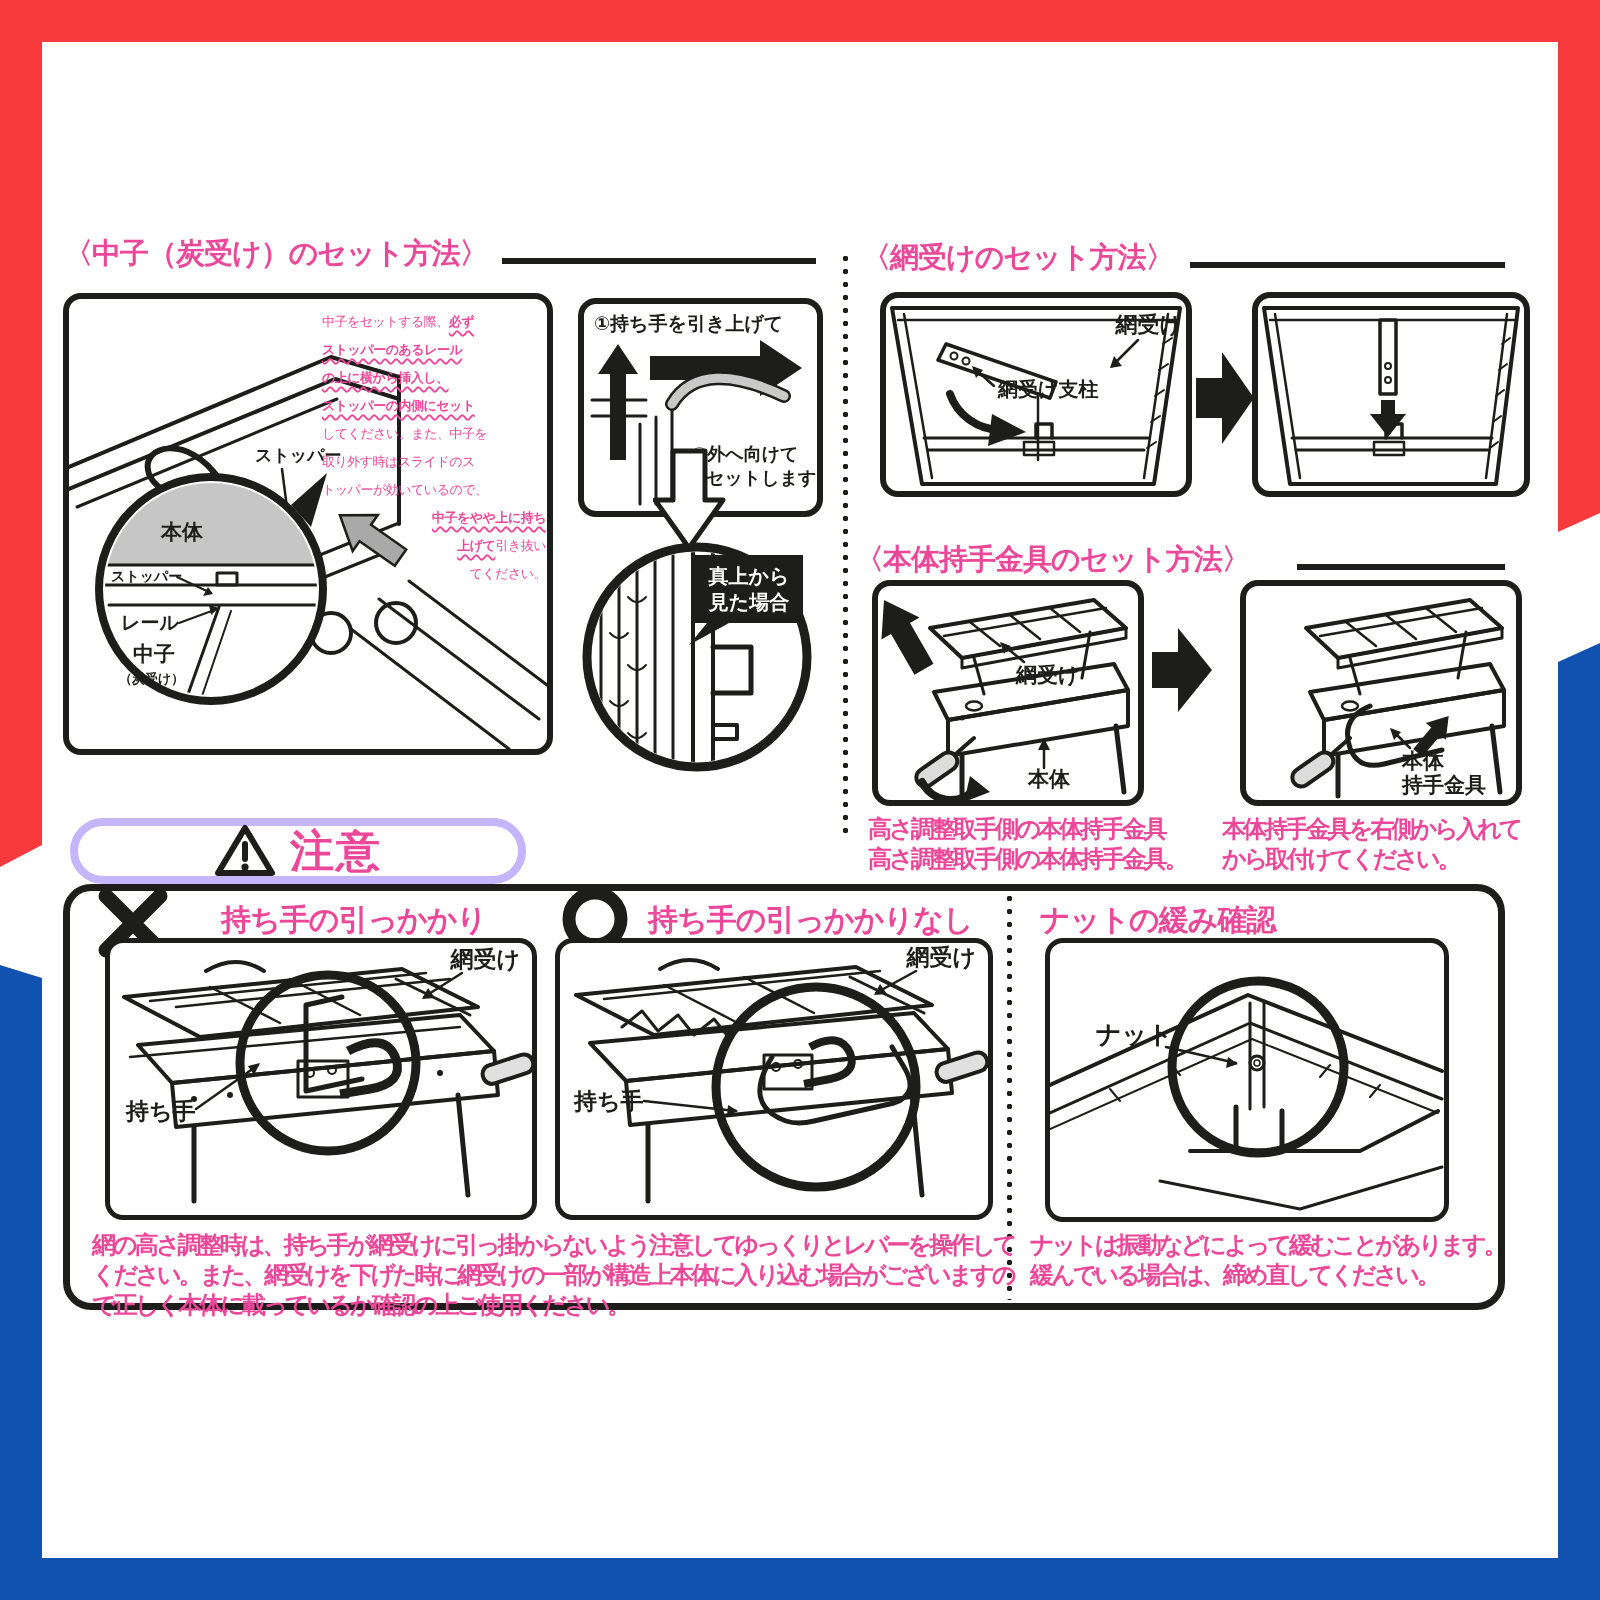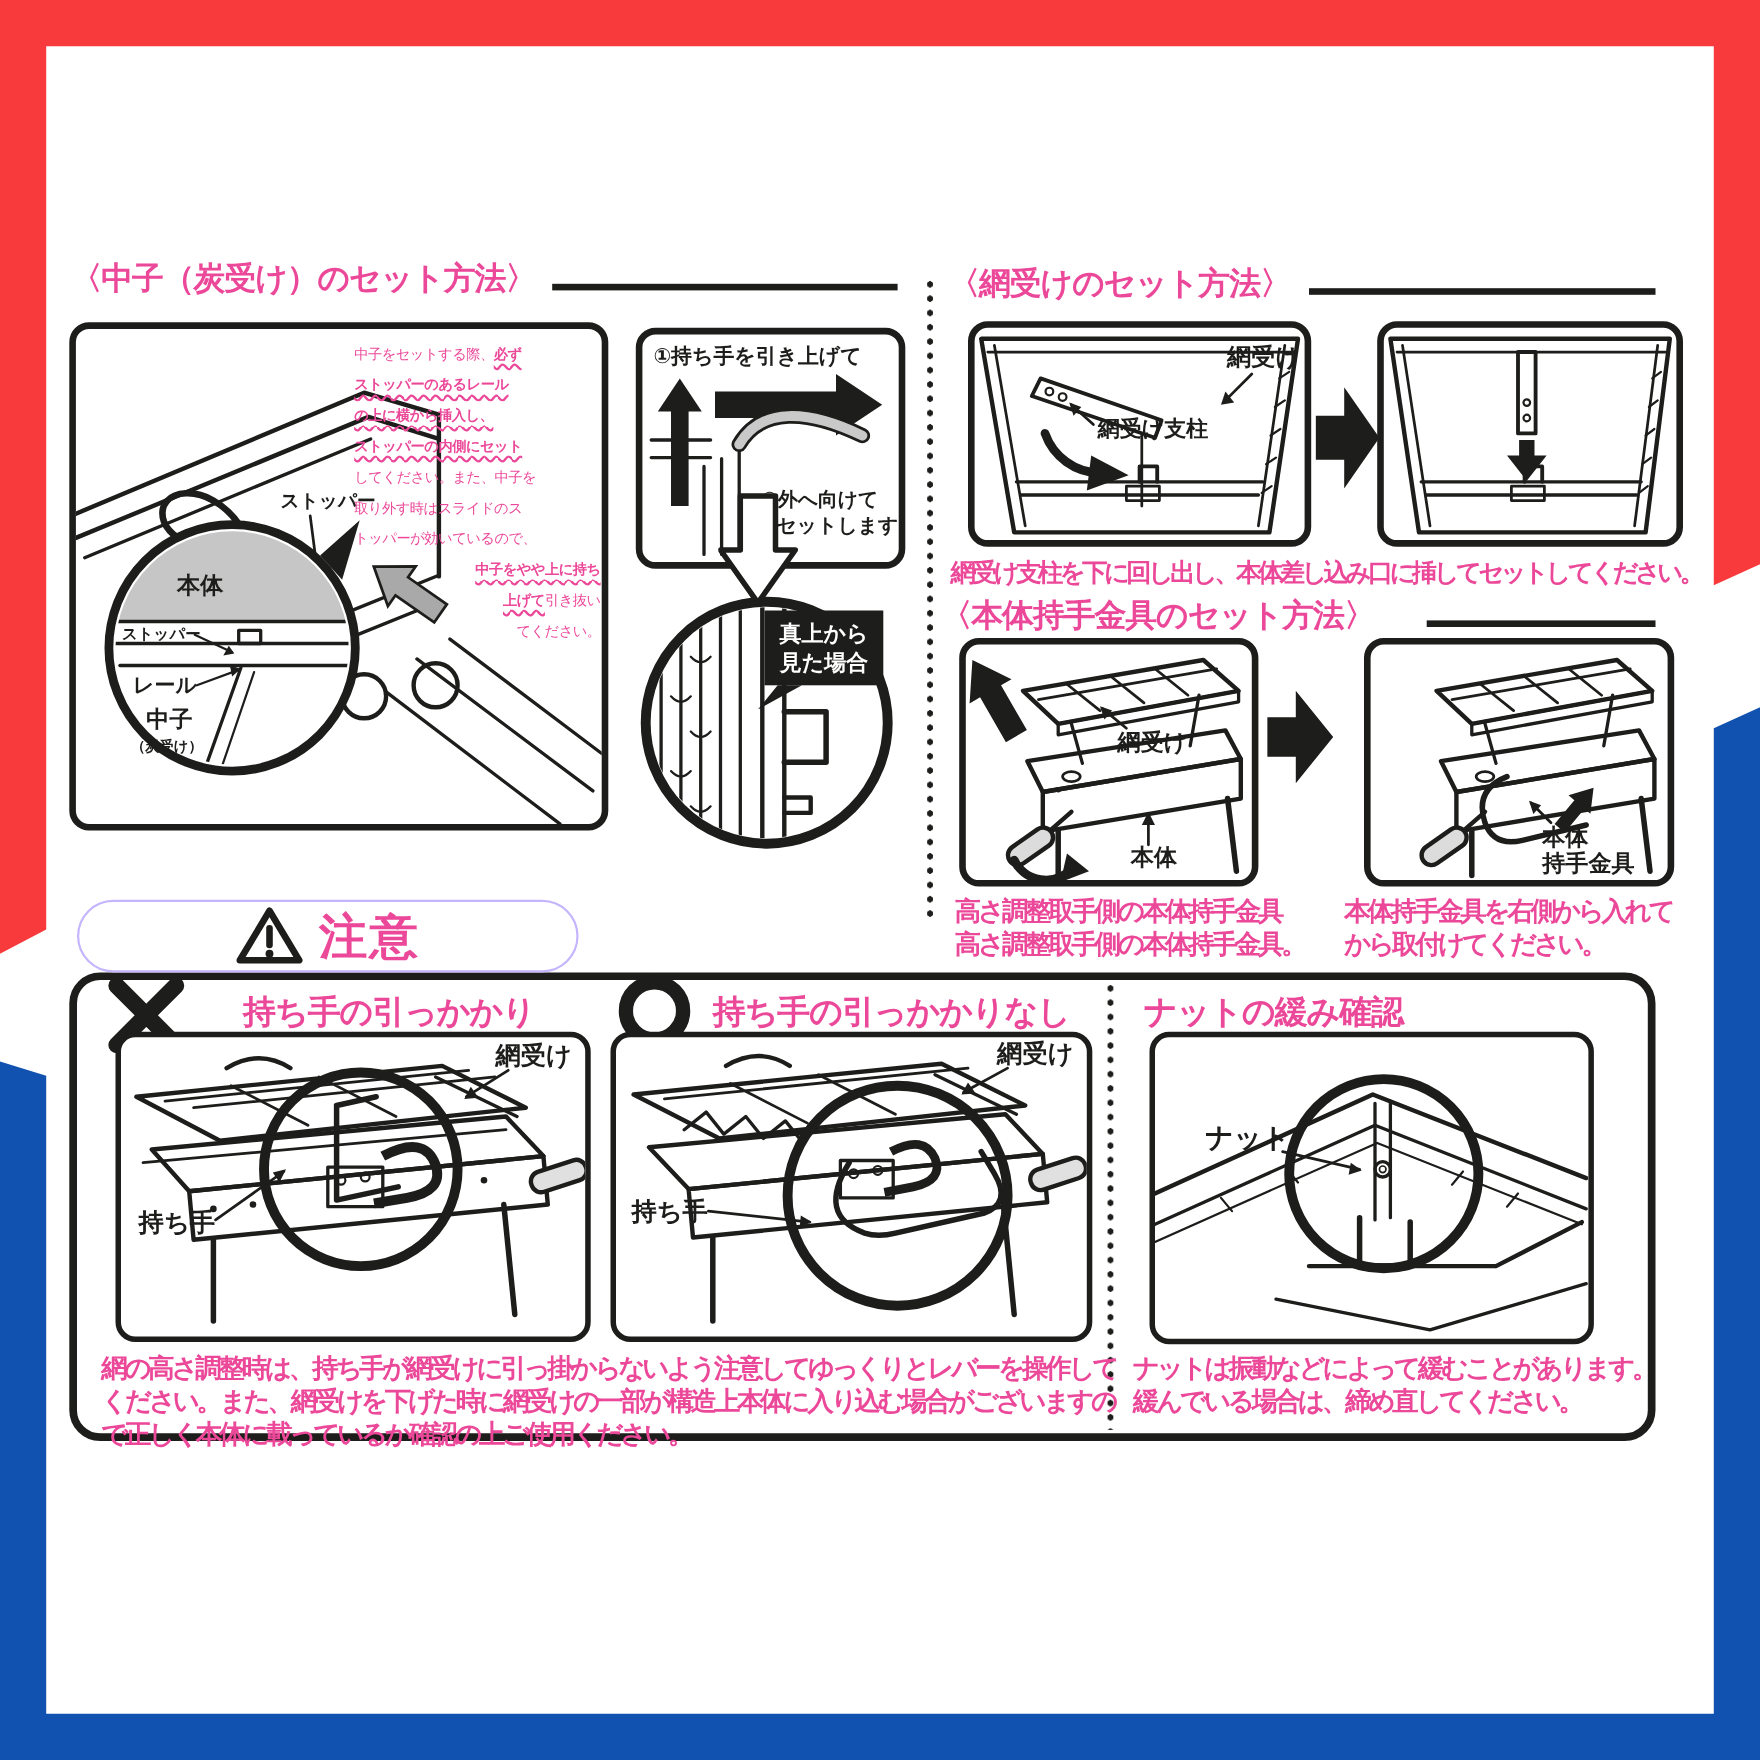--- a/index.html
+++ b/index.html
@@ -15,21 +15,21 @@
   .para .r{text-align:right;}
   .wv{font-weight:bold;text-decoration:underline;text-decoration-style:wavy;
       text-decoration-thickness:2px;text-underline-offset:4px;}
   .cap{font-size:23px;font-weight:bold;letter-spacing:-0.14em;white-space:nowrap;}
   .cap2{font-size:24px;font-weight:bold;letter-spacing:-0.12em;line-height:30px;white-space:nowrap;}
   .itemtitle{font-size:30px;font-weight:bold;letter-spacing:-1px;white-space:nowrap;}
   svg{display:block;}
   svg text{font-family:"Liberation Sans","DejaVu Sans",sans-serif;font-weight:bold;fill:#1d1d1b;}
   .ln{stroke:#1d1d1b;fill:none;stroke-linecap:round;stroke-linejoin:round;}
   .fl{fill:#1d1d1b;stroke:none;}
-  .pill{position:absolute;left:70px;top:818px;width:456px;height:66px;border:2px solid #c4b5fd;
+  .pill{position:absolute;left:70px;top:818px;width:456px;height:66px;border:8px solid #c4b5fd;
         border-radius:40px;background:#fff;box-sizing:border-box;display:flex;align-items:center;
         justify-content:center;gap:14px;z-index:3;}
   .pill .t{font-size:44px;font-weight:bold;letter-spacing:2px;}
 </style>
 </head>
 <body>
 <div id="page">
 
 <svg class="abs" style="left:0;top:0;z-index:2;pointer-events:none;" width="1600" height="1600" viewBox="0 0 1600 1600">
   <path d="M0,0 H1600 V513 L1558,532 V42 H42 V845 L0,867 Z" fill="#f83a3d"></path>
@@ -197,21 +197,20 @@
     <circle class="ln" stroke-width="2" cx="130" cy="68" r="3"></circle>
     <circle class="ln" stroke-width="2" cx="130" cy="82" r="3"></circle>
     <path class="fl" d="M123,102 h14 v14 h11 l-18,23 l-18,-23 h11 z"></path>
 
     <path class="ln" stroke-width="3" d="M34,140 L234,140 M38,152 L230,152"></path>
     <path class="ln" stroke-width="3.5" d="M128,140 V126 H144 V140"></path>
     <rect class="ln" stroke-width="2.5" x="116" y="144" width="30" height="13" fill="#fff"></rect>
   </svg>
 </div>
 
-<div class="abs cap" style="left:864px;top:505px;">網受け支柱を下に回し出し、本体差し込み口に挿してセットしてください。</div>
 
 <div class="abs hdr" style="left:855px;top:540px;">〈本体持手金具のセット方法〉</div>
 <div class="abs rule" style="left:1297px;top:564px;width:208px;"></div>
 
 <div class="panel" style="left:872px;top:580px;width:272px;height:226px;">
   <svg width="260" height="214" viewBox="0 0 260 214">
 
     <g transform="translate(28,52) rotate(-30)">
       <path class="fl" d="M0,-44 L-22,-11 L-11,-11 L-11,36 L11,36 L11,-11 L22,-11 Z"></path>
     </g>

